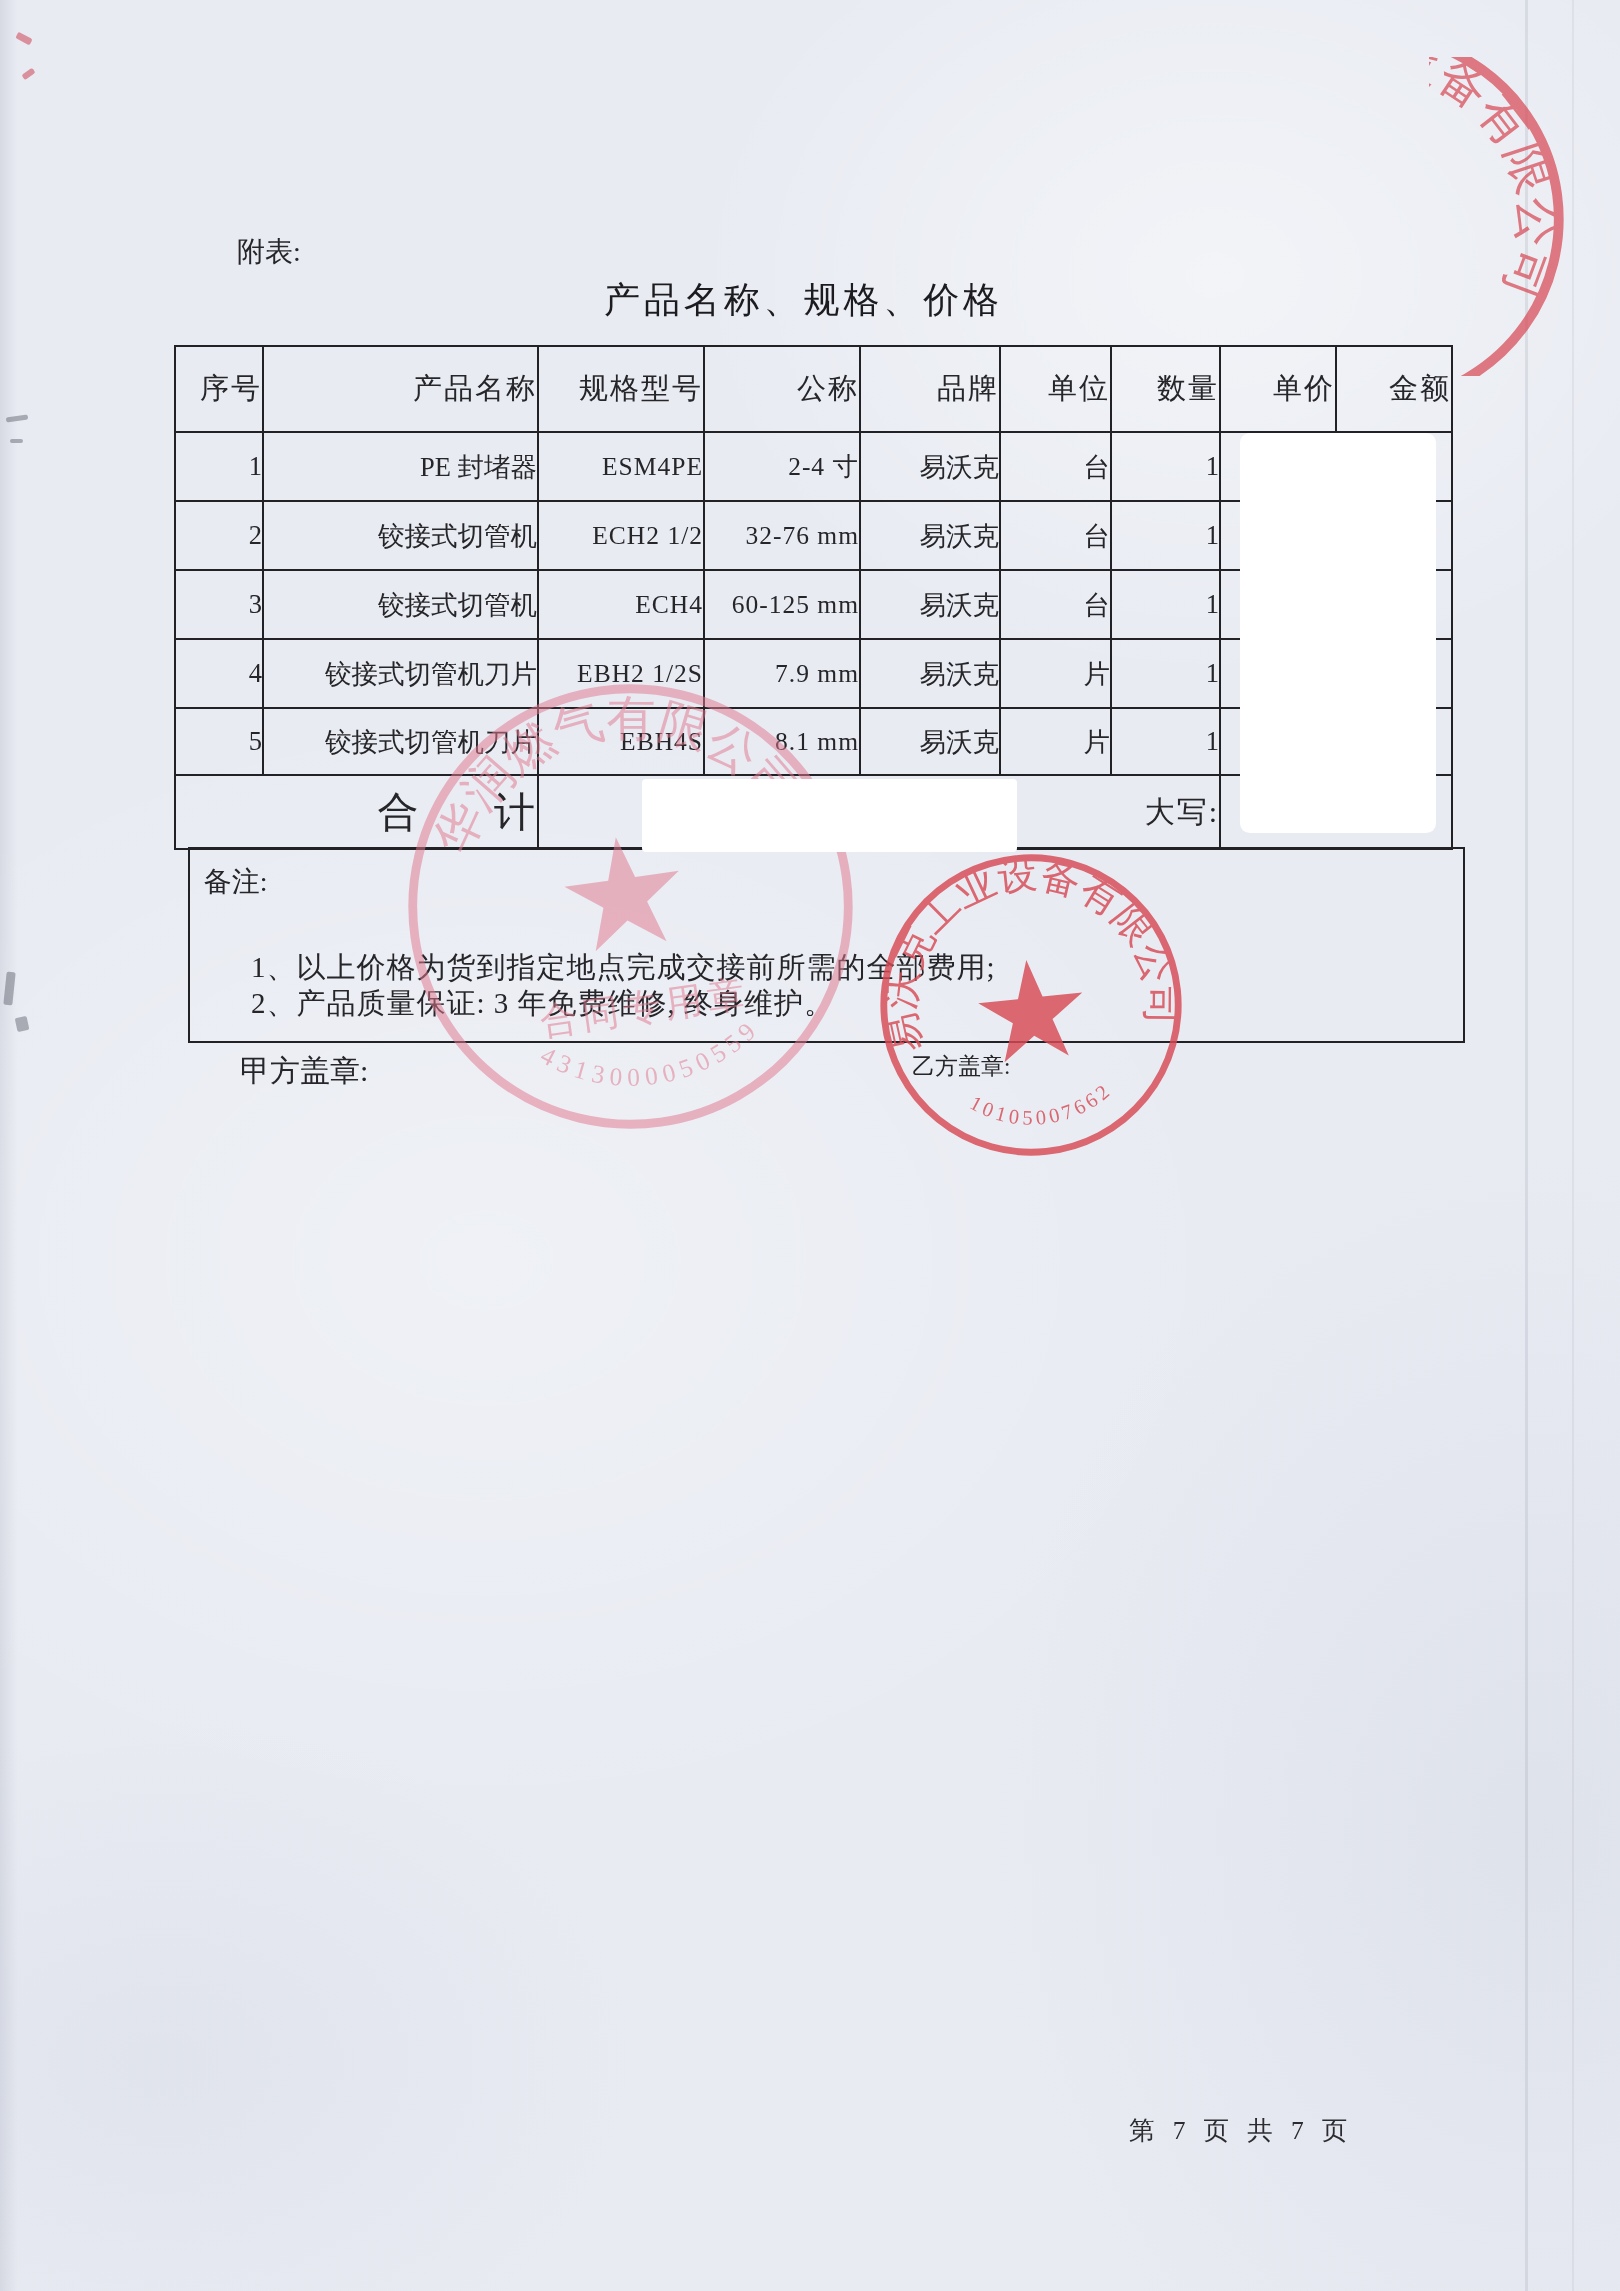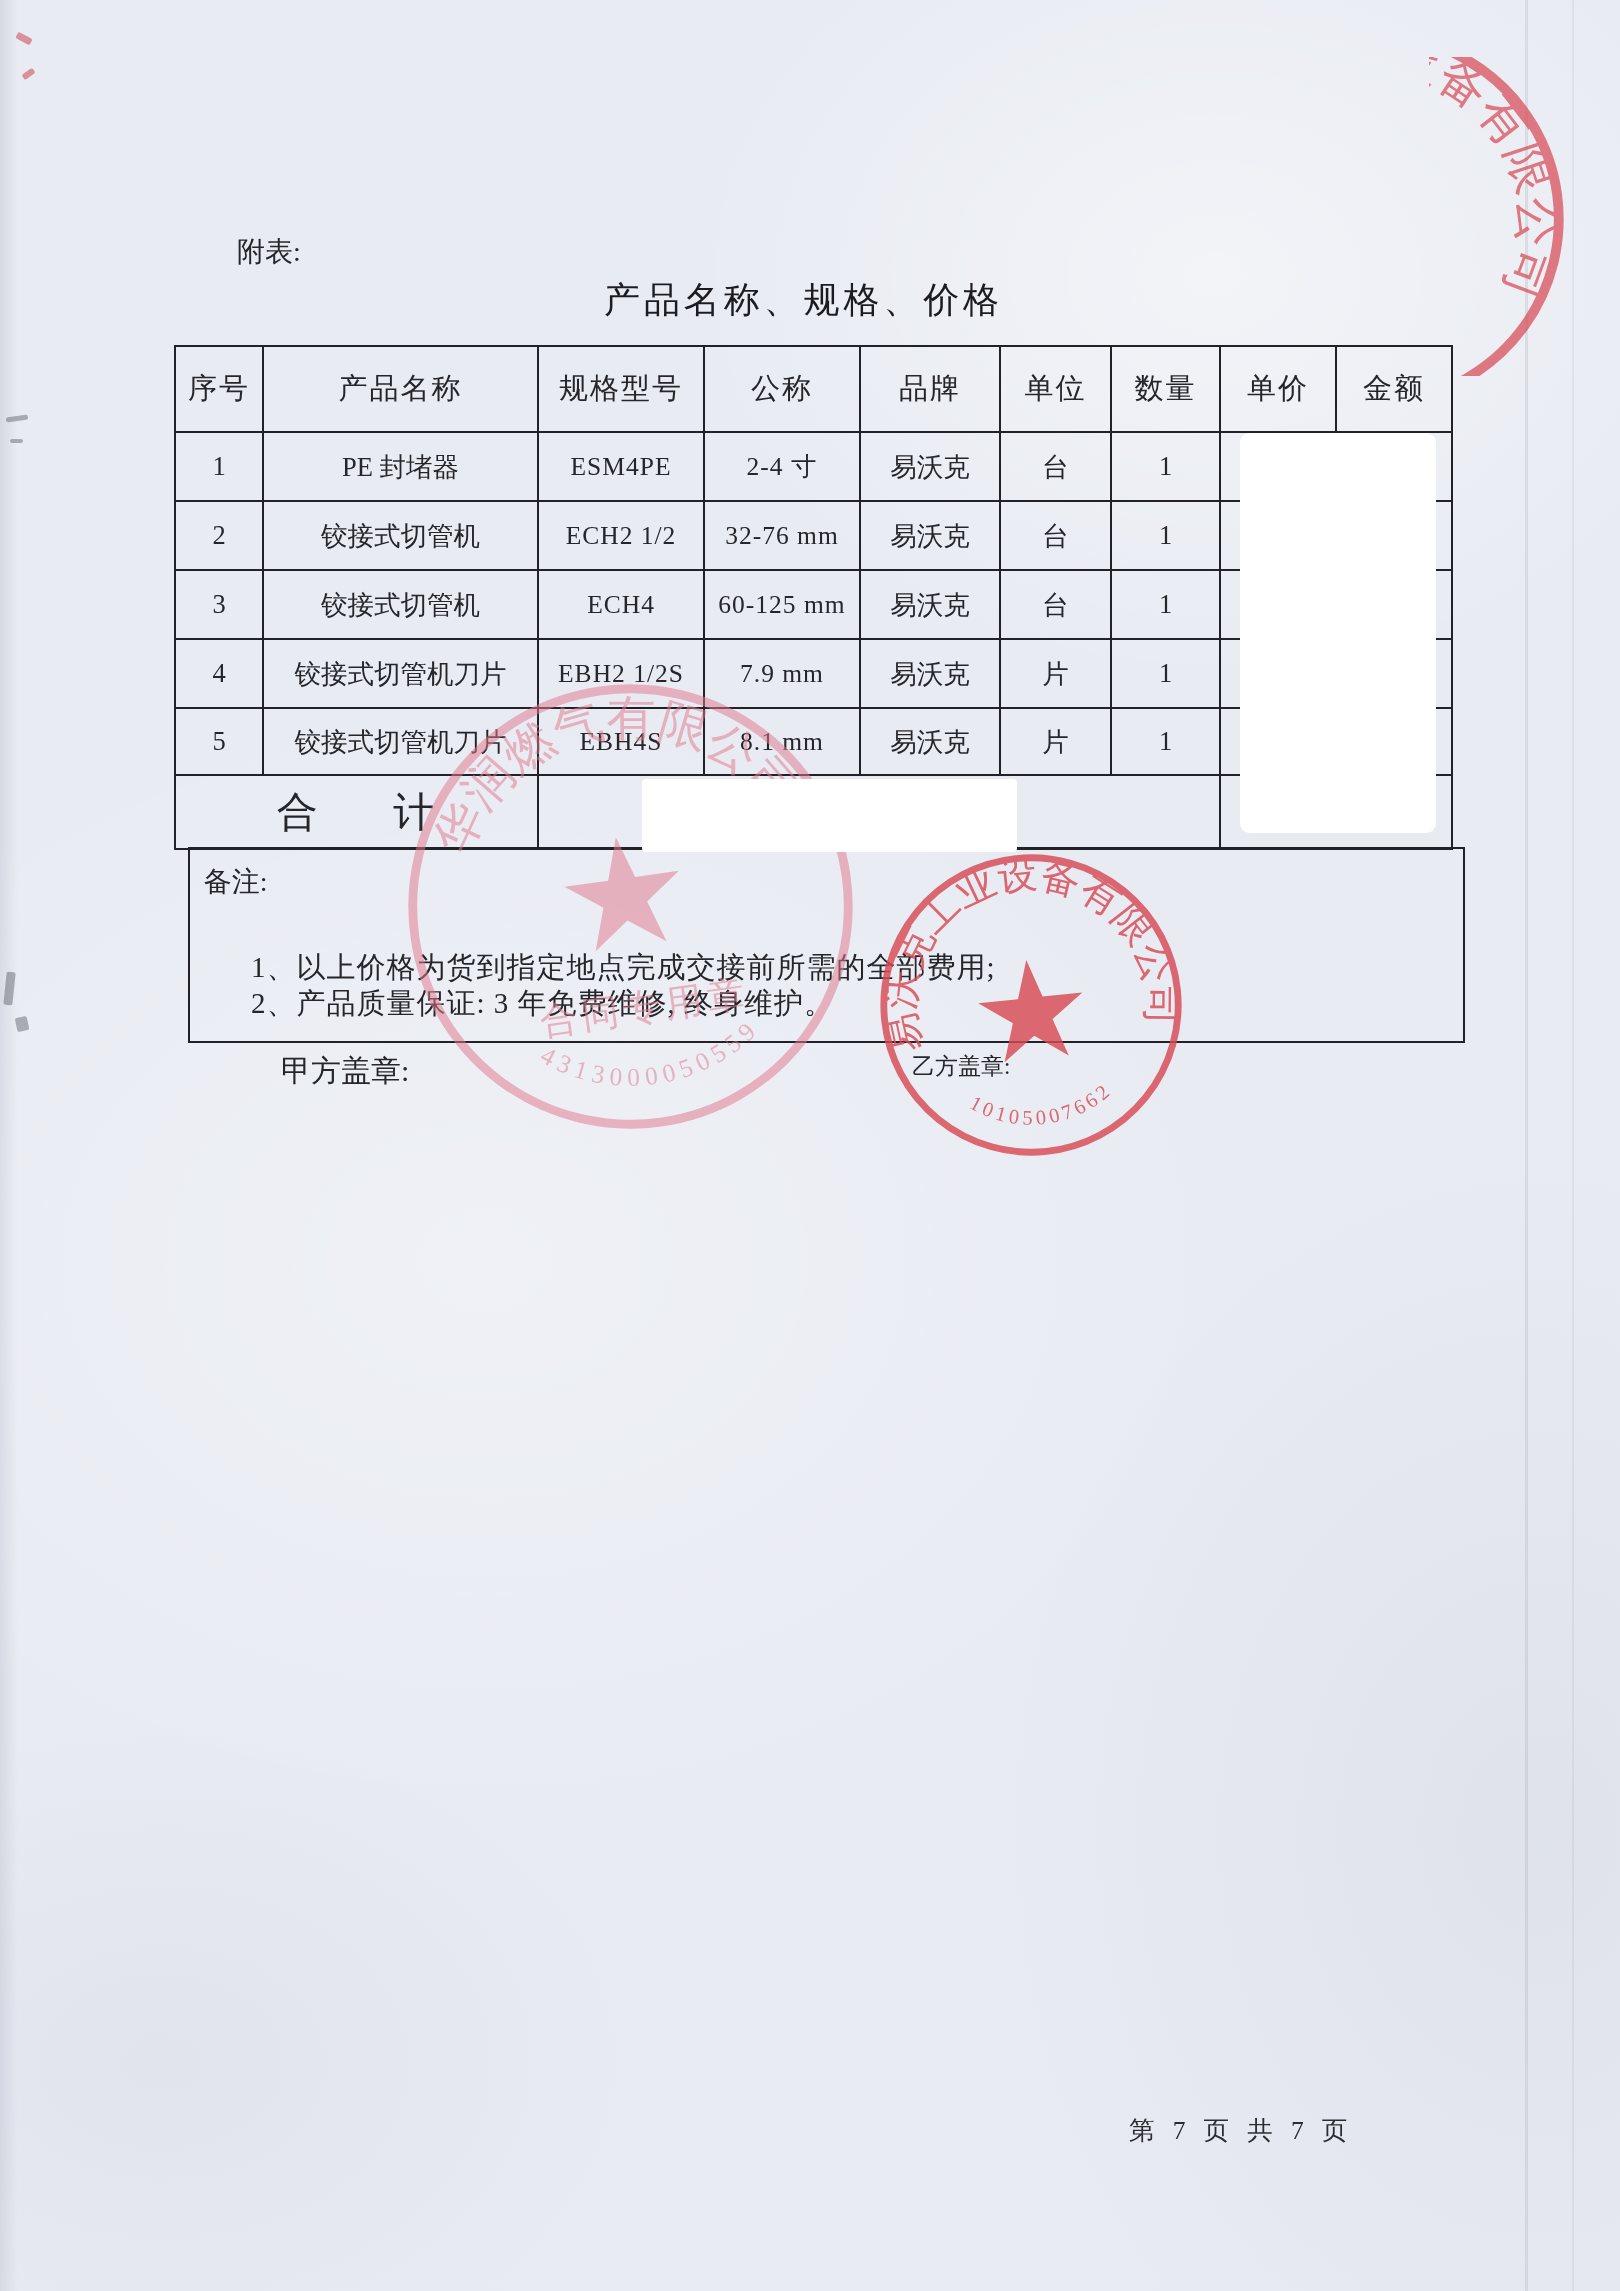--- a/index.html
+++ b/index.html
@@ -13,38 +13,38 @@
       radial-gradient(ellipse 686px 490px at 10% 90%, rgba(201,206,220,.25), transparent 70%),
       linear-gradient(90deg, rgba(150,155,172,.22) 0, rgba(150,155,172,0) 17.6px),
       #e8ebf2;
   }
   .abs{position:absolute;}
   
   .attachment{left:237px;top:233px;font-size:28px;}
   .doc-title{left:174px;top:276px;width:1259px;text-align:center;font-size:36px;letter-spacing:3.9px;color:#1c1c20;}
   
   table.products{position:absolute;left:174px;top:345px;width:1278px;border-collapse:collapse;table-layout:fixed;z-index:1;}
-  table.products td,table.products th{border:2.5px solid #212126;padding:0;text-align:center;vertical-align:middle;font-weight:normal;overflow:hidden;}
+  table.products td,table.products th{border:2.5px solid #212126;padding:0;text-align:right;vertical-align:middle;font-weight:normal;overflow:hidden;}
   tr.hdr{height:86px;}
   tr.r{height:69px;}
   tr.r5{height:67px;}
   tr.total{height:74px;}
   th{font-size:29px;letter-spacing:2px;}
   td{font-size:26.5px;}
   td.model,td.nominal{font-size:25.5px;letter-spacing:1px;border-radius:19px;}
   td.total-label{font-size:41px;white-space:pre;letter-spacing:2px;}
   td.daxie{text-align:left;}
   .daxie-label{font-size:30px;padding-left:13.7px;letter-spacing:2px;}
   
   .remarks-box{left:188px;top:847px;width:1273px;height:192px;border:2.5px solid #212126;z-index:1;}
   .remarks-label{left:13.7px;top:13.7px;font-size:28px;}
   .remark-1{left:61px;top:71px;font-size:29px;letter-spacing:1px;margin-top:28px;}
   .remark-2{left:61px;top:135px;font-size:29px;letter-spacing:1px;}
   
-  .party-a{left:240px;top:1051px;font-size:30px;z-index:3;margin-left:41px;}
+  .party-a{left:240px;top:1051px;font-size:30px;z-index:3;}
   .party-b{left:912px;top:1051px;font-size:23px;z-index:3;}
   
   .footer{left:1129px;top:2113px;font-size:25.5px;letter-spacing:5.9px;color:#2c2c30;}
   
   .white{background:#ffffff;z-index:4;}
   .white-price{left:1240px;top:433px;width:196px;height:400px;border-radius:9.8px;}
   .white-daxie{left:642px;top:779px;width:375px;height:73px;border-radius:3.9px;}
   
   .stamp{z-index:2;}
   .stamp-a{left:400px;top:676px;width:461px;height:461px;opacity:.52;transform:rotate(-8deg);}

